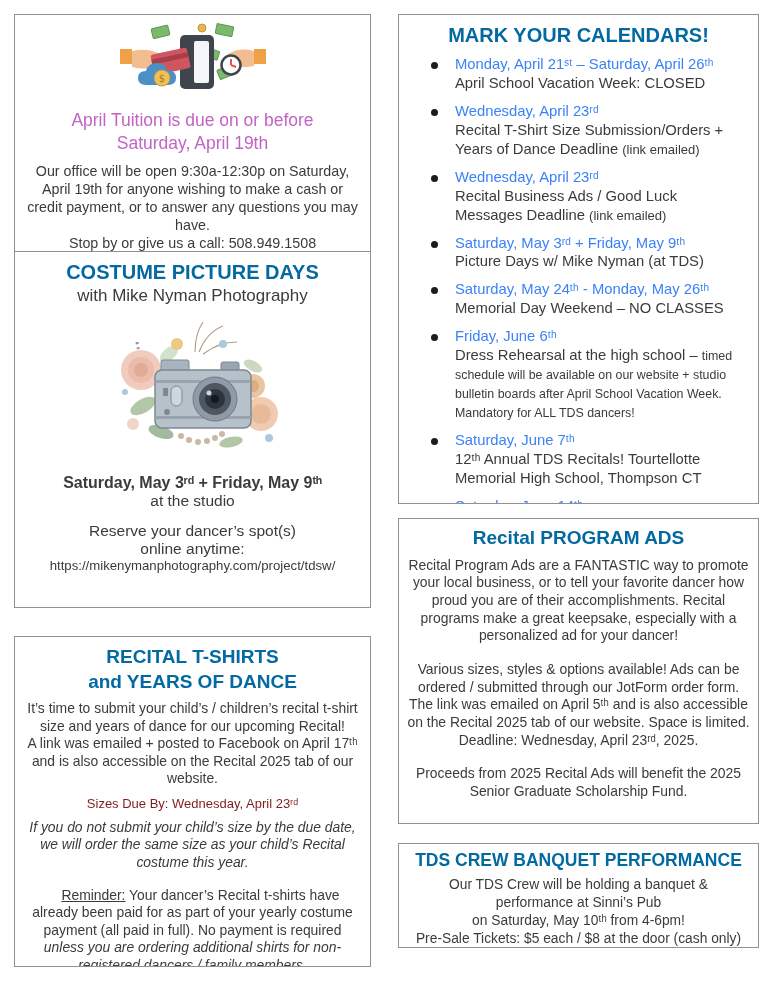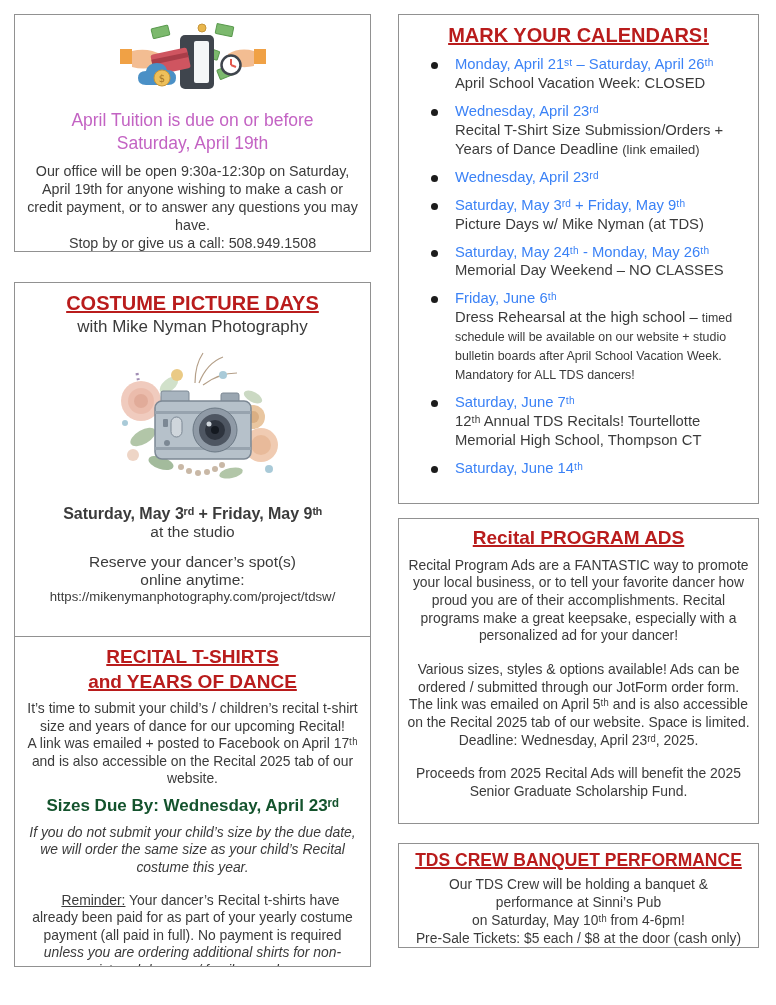--- a/index.html
+++ b/index.html
@@ -6,49 +6,49 @@
   body{
     width:776px;height:1005px;position:relative;background:#ffffff;
     font-family:"Liberation Sans", sans-serif;color:#3b3b3b;
   }
   .box{
     position:absolute;background:#fff;border:1.5px solid #919191;
     box-sizing:border-box;text-align:center;overflow:hidden;
   }
   
   #tuition-box {left:14px; top:14px;  width:357px; height:238px; padding:6px 8px;}
-  #picture-box {left:14px; top:282px; width:357px; height:357px; padding:8px 8px;}
+  #picture-box {left:14px; top:251px; width:357px; height:357px; padding:8px 8px;}
   #tshirt-box  {left:14px; top:636px; width:357px; height:331px; padding:8px 9px;}
   #calendar-box{left:398px;top:14px;  width:361px; height:490px; padding:8px 10px;}
   #ads-box     {left:398px;top:518px; width:361px; height:306px; padding:7px 8px;}
   #banquet-box {left:398px;top:843px; width:361px; height:105px; padding:6px 6px;}
 
   
   .ptitle{
-    color:#b91c1c;font-weight:bold;font-size:19px;
-    text-decoration:underline;text-decoration-thickness:2px;
+    color:#0369a1;font-weight:bold;font-size:19px;
+    text-decoration-thickness:2px;
     line-height:1.25;
   }
   .body-text{font-size:14.3px;line-height:1.26;}
   .purple-light{color:#c363c3;}
 
   
   #tuition-box .illus{margin:2px auto 2px;}
   #tuition-box .head{font-size:17.5px;line-height:1.3;margin:4px 0 7px;}
   
   #picture-box .sub{font-size:17px;margin-top:1px;}
   #picture-box .ptitle{font-size:20px;}
   #picture-box .date-line{font-weight:bold;font-size:16px;margin-top:2px;}
   #picture-box .studio-line{font-size:15.5px;}
   #picture-box .reserve{font-size:15.5px;margin-top:12px;}
   #picture-box .url{font-size:13.2px;}
   
   #tshirt-box .ptitle{font-size:19px;display:block;line-height:1.3;}
   #tshirt-box .body-text{font-size:13.9px;line-height:1.26;}
-  #tshirt-box .sizes{color:#14532d;font-weight:bold;font-size:17px;margin:8px 0 8px;}
+  #tshirt-box .sizes{color:#7f1d1d;font-weight:normal;font-size:13px;margin:8px 0 8px;}
   #tshirt-box .ital{font-style:italic;}
   #tshirt-box p{margin:0;}
   #tshirt-box .para-group{margin-top:6px;}
   #tshirt-box .reminder{margin-top:15px;}
   .ulab{text-decoration:underline;padding-left:16px;}
   
   #calendar-box .ptitle{font-size:20px;}
   #calendar-box ul{list-style:none;margin:7px 0 0;padding:0;text-align:left;}
   #calendar-box li{position:relative;padding-left:46px;margin-bottom:9px;}
   #calendar-box li::before{
@@ -195,20 +195,21 @@
     <li>
       <div class="b-date">Monday, April 21ˢᵗ – Saturday, April 26ᵗʰ</div>
       <div class="b-desc"><span>April School Vacation Week: CLOSED</span> <span class="note"></span></div>
     </li>
     <li>
       <div class="b-date">Wednesday, April 23ʳᵈ</div>
       <div class="b-desc"><span>Recital T-Shirt Size Submission/Orders + Years of Dance Deadline</span> <span class="note">(link emailed)</span></div>
     </li>
     <li>
       <div class="b-date">Wednesday, April 23ʳᵈ</div>
+      <div class="b-desc"><span>Recital Business Ads / Good Luck Messages Deadline</span> <span class="note">(link emailed)</span></div>
     </li>
     <li>
       <div class="b-date">Saturday, May 3ʳᵈ  + Friday, May 9ᵗʰ</div>
       <div class="b-desc"><span>Picture Days w/ Mike Nyman (at TDS)</span></div>
     </li>
     <li>
       <div class="b-date">Saturday, May 24ᵗʰ - Monday, May 26ᵗʰ</div>
       <div class="b-desc"><span>Memorial Day Weekend – NO CLASSES</span></div>
     </li>
     <li>

